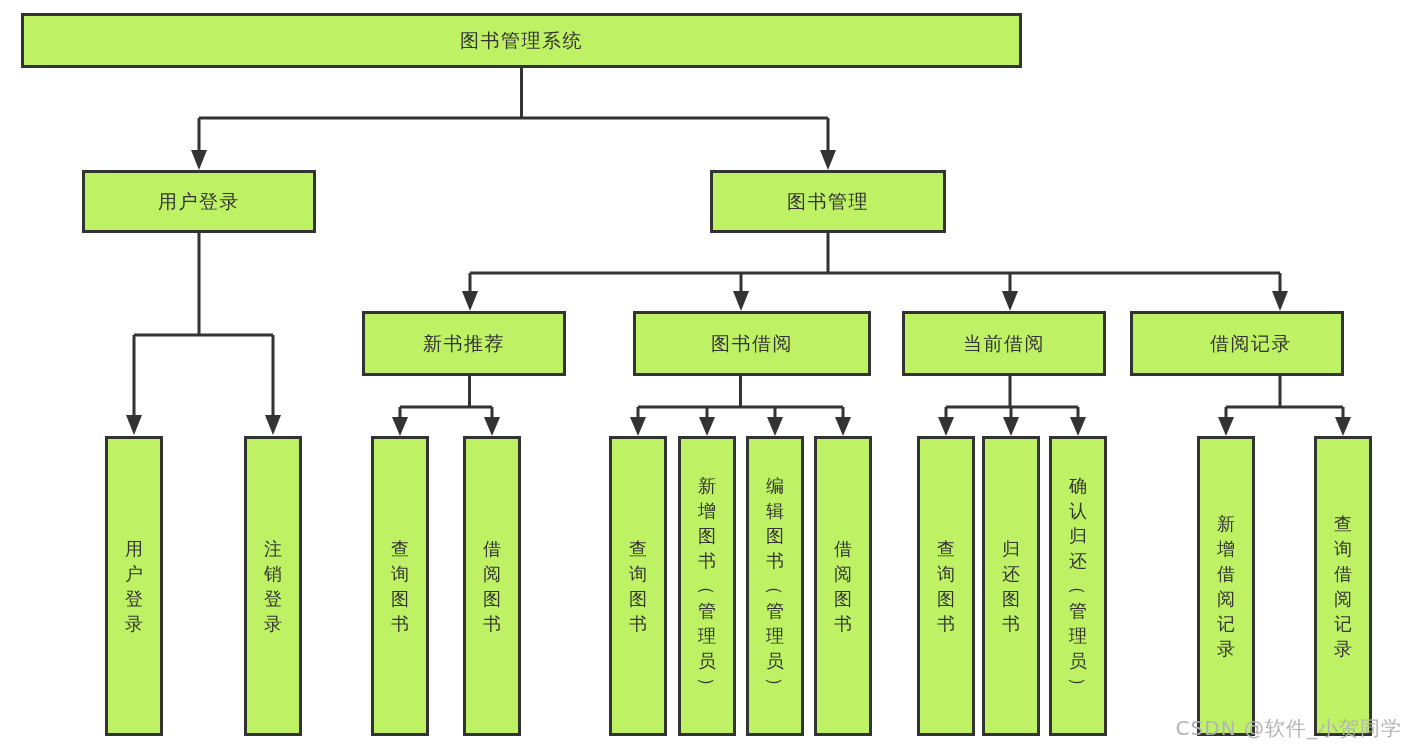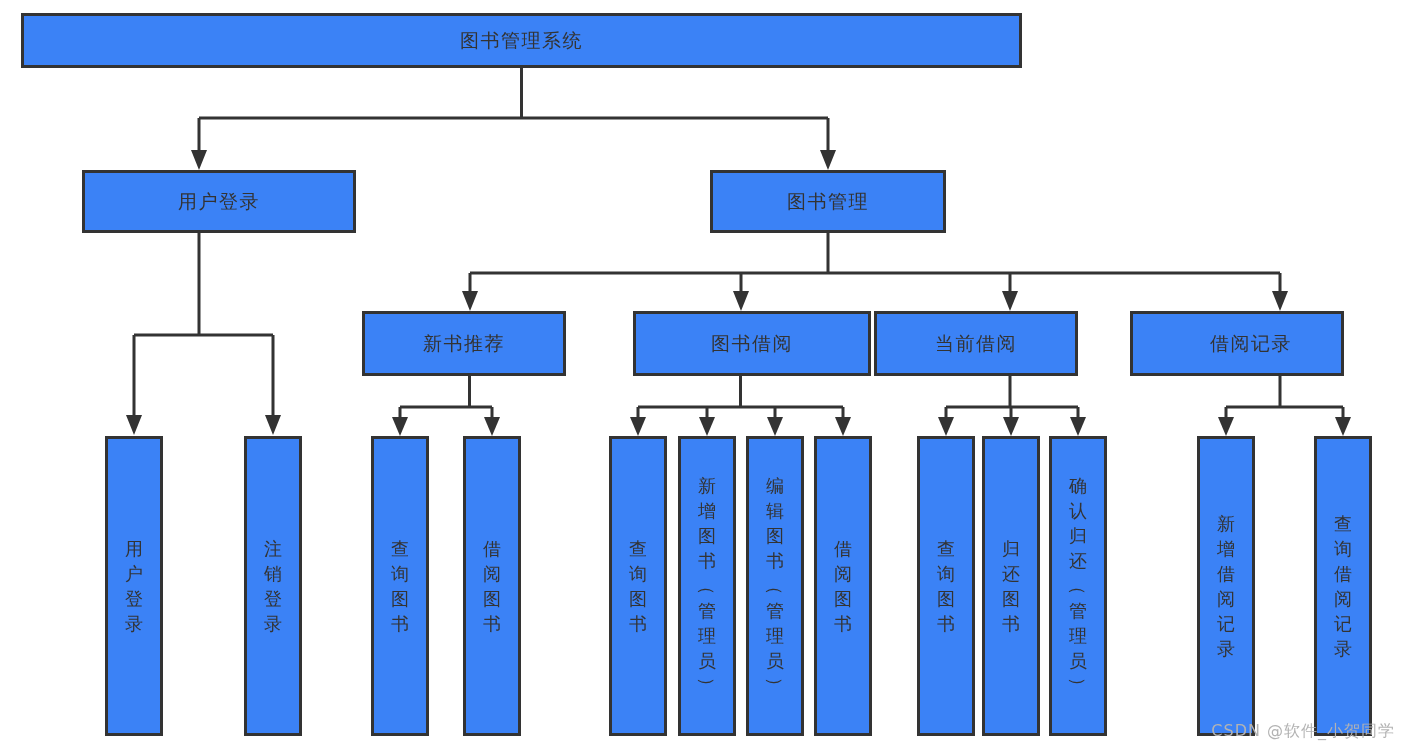--- a/index.html
+++ b/index.html
@@ -6,42 +6,42 @@
   #stage{
     position:relative;
     width:1405px;height:747px;
     background:#ffffff;
     font-family:"DejaVu Sans","Liberation Sans",sans-serif;
     overflow:hidden;
   }
   #wires{position:absolute;left:0;top:0;z-index:0;}
   .box{
     position:absolute;
-    background:#3b82f6;
+    background:#bef264;
     border:3px solid #333333;
     box-sizing:border-box;
     display:flex;align-items:center;justify-content:center;
     color:#333333;
     z-index:1;
   }
   .hlabel{font-size:19px;letter-spacing:1.5px;white-space:nowrap;}
   .root{left:21px;top:13px;width:1001px;height:55px;}
   .lvl2{top:170px;height:63px;}
   .lvl3{top:311px;height:65px;}
   .leaf{top:436px;width:58px;height:300px;}
   .vtext{
     display:flex;flex-direction:column;
     align-items:center;justify-content:center;
     gap:7px;font-size:18px;line-height:1;
   }
   .vtext span{display:inline-block;}
   .vtext span.paren{transform:rotate(90deg);}
   #watermark{
-    position:absolute;right:10px;bottom:5px;
-    font-size:16px;color:#b3b3b3;letter-spacing:1px;
+    position:absolute;right:3px;bottom:5px;
+    font-size:20px;color:#b3b3b3;letter-spacing:1px;
     z-index:5;white-space:nowrap;
   }
 </style>
 </head>
 <body>
 
 <div id="stage">
 
   <svg id="wires" width="1405" height="747" viewBox="0 0 1405 747">
     <g stroke="#333333" stroke-width="3" fill="none">
@@ -80,34 +80,34 @@
       <polygon points="1070,417 1086,417 1078,436"></polygon>
       <polygon points="1218,417 1234,417 1226,436"></polygon>
       <polygon points="1335,417 1351,417 1343,436"></polygon>
     </g>
   </svg>
 
   <div class="box root">
     <span class="hlabel">图书管理系统</span>
   </div>
 
-  <div class="box lvl2" style="left:82px;width:274px;">
+  <div class="box lvl2" style="left:82px;width:234px;">
     <span class="hlabel">用户登录</span>
   </div>
   <div class="box lvl2" style="left:710px;width:236px;align-items:center;">
     <span class="hlabel">图书管理</span>
   </div>
 
   <div class="box lvl3" style="left:362px;width:204px;">
     <span class="hlabel">新书推荐</span>
   </div>
   <div class="box lvl3" style="left:633px;width:238px;">
     <span class="hlabel">图书借阅</span>
   </div>
-  <div class="box lvl3" style="left:874px;width:204px;">
+  <div class="box lvl3" style="left:902px;width:204px;">
     <span class="hlabel">当前借阅</span>
   </div>
   <div class="box lvl3" style="left:1130px;width:214px;padding-left:28px;">
     <span class="hlabel">借阅记录</span>
   </div>
 
   <div class="box leaf" style="left:105px;">
     <span class="vtext">
         <span>用</span>
         <span>户</span>

